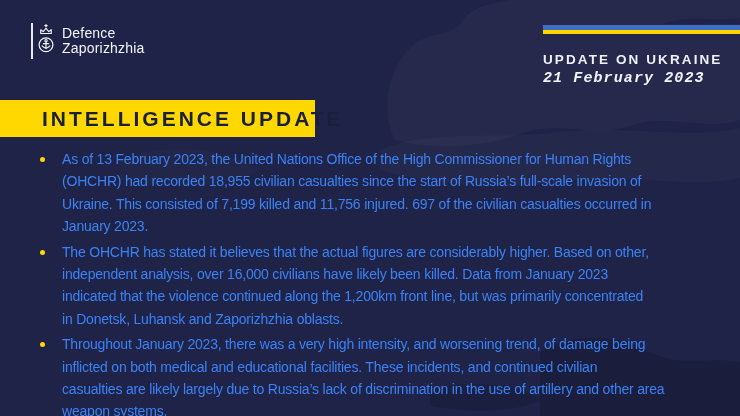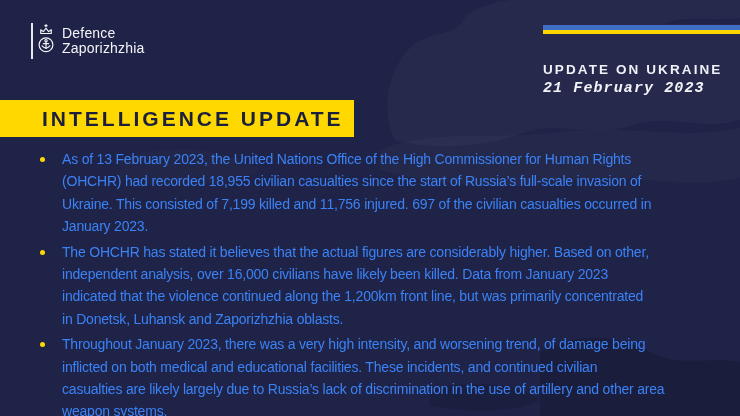--- a/index.html
+++ b/index.html
@@ -44,21 +44,21 @@
   .header-right {
     position: absolute;
     left: 543px;
     top: 25px;
     width: 197px;
   }
   .flag { width: 197px; height: 9px; display: block; }
   .flag-blue { height: 5px; background: #3f6ec5; }
   .flag-yellow { height: 4px; background: #ffd500; }
   .kicker {
-    margin-top: 28px;
+    margin-top: 18px;
     color: #eff1f6;
     font-size: 13.5px;
     font-weight: 700;
     letter-spacing: 2.1px;
     white-space: nowrap;
   }
   .date {
     margin-top: 3px;
     color: #f2f3f7;
     font-family: Liberation Mono, monospace;
@@ -66,21 +66,21 @@
     font-weight: 600;
     font-size: 15px;
     letter-spacing: 1.1px;
     white-space: nowrap;
   }
   
   .banner {
     position: absolute;
     left: 0;
     top: 100px;
-    width: 354px;
+    width: 315px;
     height: 37px;
     background: #ffd800;
     display: flex;
     align-items: center;
     padding-left: 42px;
   }
   .banner-title {
     color: #1b1f3e;
     font-size: 21px;
     font-weight: 700;

